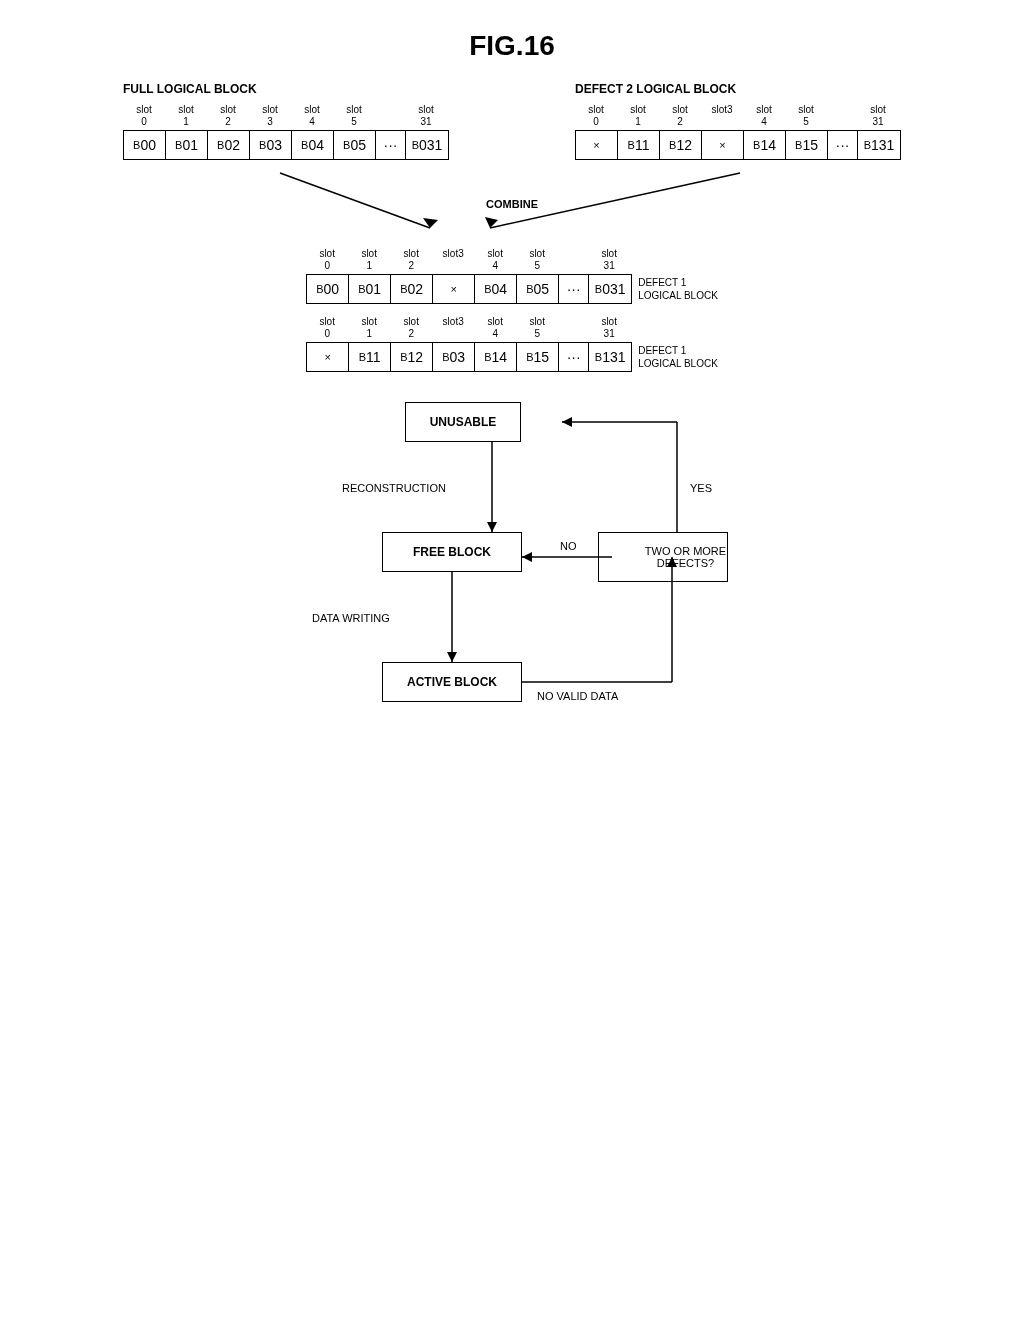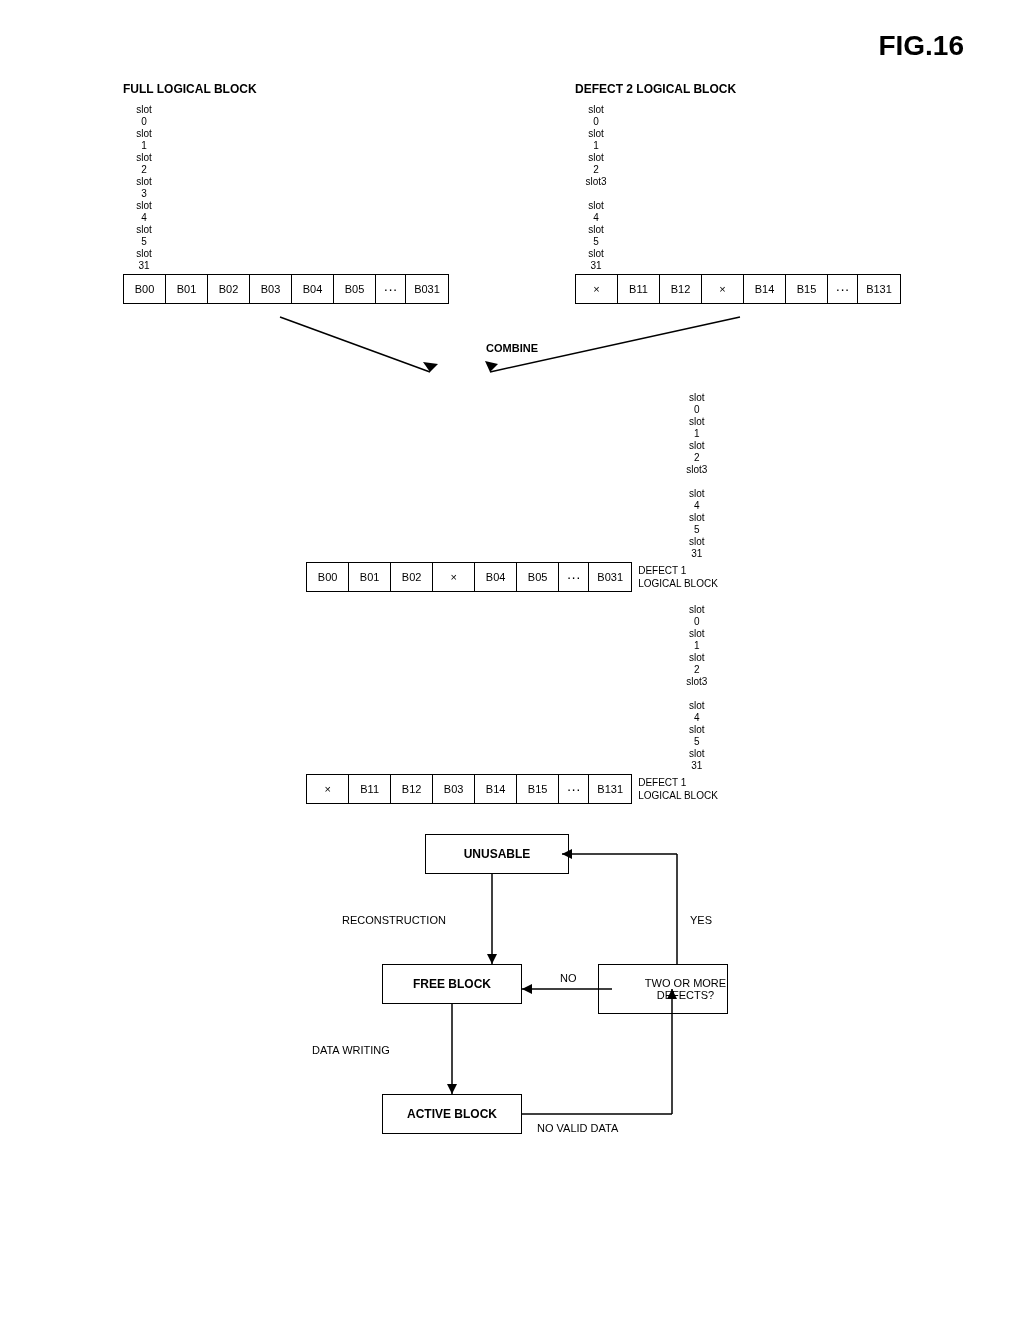--- a/index.html
+++ b/index.html
@@ -24,21 +24,21 @@
     .header {
       display: flex;
       justify-content: space-between;
       align-items: center;
       font-size: 11px;
       margin-bottom: 40px;
     }
 
     
     .fig-title {
-      text-align: right;
+      text-align: center;
       font-size: 28px;
       font-weight: bold;
       margin-bottom: 20px;
     }
 
     
     .fig16-area {
       position: relative;
       width: 100%;
       margin-bottom: 30px;
@@ -54,21 +54,20 @@
       font-size: 12px;
       font-weight: bold;
       margin-bottom: 8px;
       text-align: center;
     }
 
     .slot-row {
       display: flex;
       align-items: flex-end;
       margin-bottom: 2px;
-      flex-direction: column;
     }
 
     .slot-cell {
       width: 42px;
       text-align: center;
       font-size: 10px;
       line-height: 1.2;
     }
 
     .data-row {
@@ -95,21 +94,21 @@
       height: 28px;
       border-right: 1px solid #000;
       display: flex;
       align-items: center;
       justify-content: center;
       font-size: 14px;
     }
 
     
     sub {
-      font-size: 11px;
+      font-size: 14px;
     }
 
     .combine-label {
       font-size: 11px;
       font-weight: bold;
       margin: 5px 0;
     }
 
     .result-label {
       font-size: 10px;
@@ -354,21 +353,21 @@
         </div>
       </div>
 
     </div>
   </div>
 
 
   <div class="fig17-area">
     <div style="position:relative; width:460px; height:340px;">
 
-      <div class="flow-box" style="top:0; left:143px; width:144px; height:40px;align-items:center;">
+      <div class="flow-box" style="top:0; left:123px; width:116px; height:40px;align-items:center;">
         <span>UNUSABLE</span>
       </div>
 
       <div class="flow-box" style="top:260px; left:100px; width:140px; height:40px;">
         <span>ACTIVE BLOCK</span>
       </div>
 
       <div class="flow-box" style="top:130px; left:100px; width:140px; height:40px;">
         <span>FREE BLOCK</span>
       </div>

